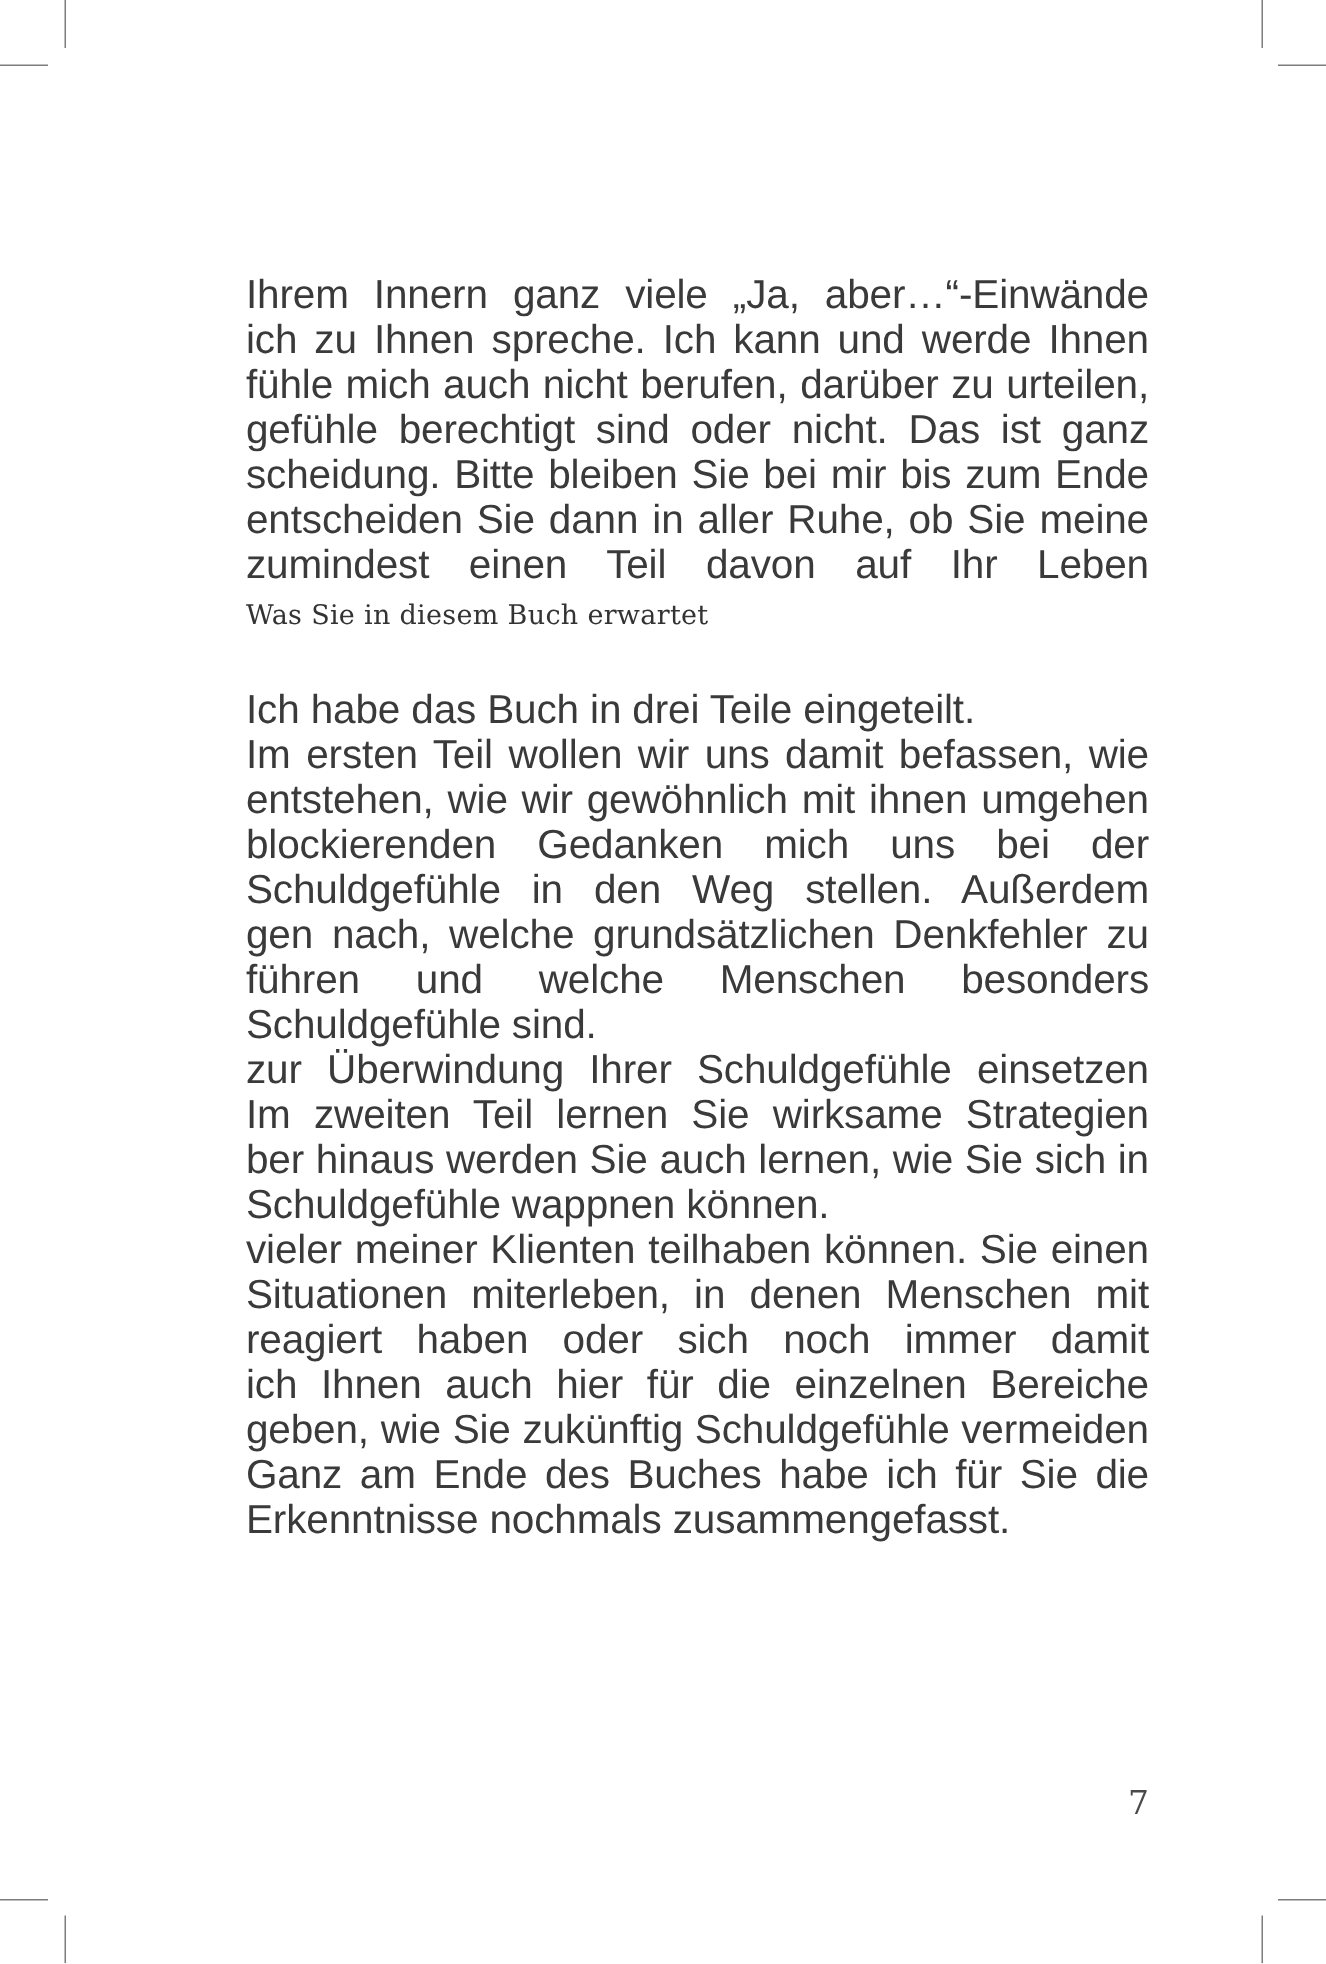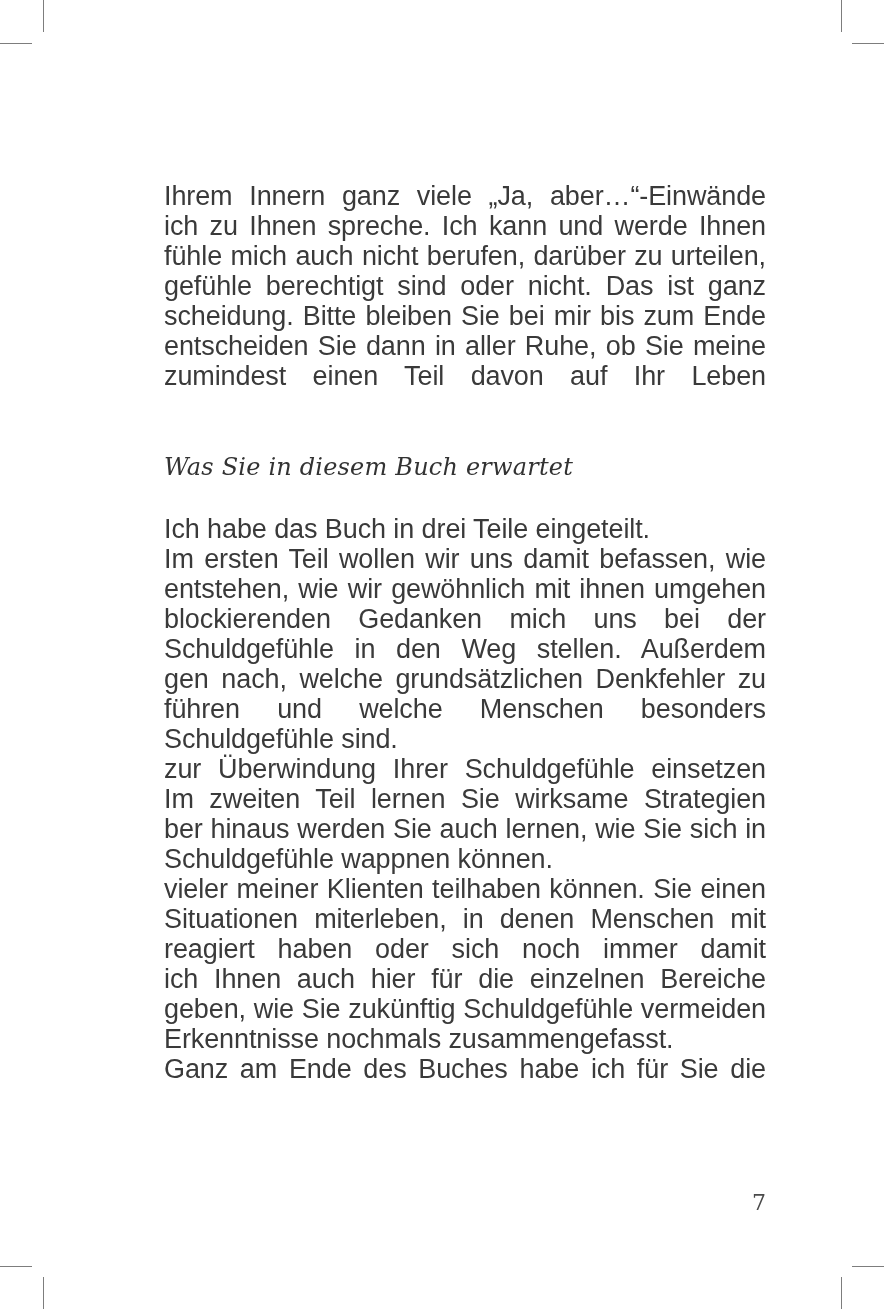--- a/index.html
+++ b/index.html
@@ -49,27 +49,25 @@
   }
   .line.last{
     text-align-last:left;
     white-space:normal;
   }
   
   .line:not(.last){white-space:normal;}
 
   .section-heading{
     font-family:"DejaVu Serif", serif;
-    font-style:italic;
     font-weight:500;
-    font-size:24px;
+    font-size:18px;
     line-height:40px;
     letter-spacing:0.2px;
     color:var(--heading-color);
-    margin-top:56px;
     margin-bottom:27px;
   }
   .folio{
     position:absolute;
     left:164px;
     top:1188px;
     width:602px;
     text-align:right;
     font-family:"DejaVu Serif", serif;
     font-size:22px;
@@ -122,20 +120,20 @@
           <div class="line last">Schuldgefühle wappnen können.</div>
         </div>
         <div>
           <div class="line">vieler meiner Klienten teilhaben können. Sie einen typische</div>
           <div class="line">Situationen miterleben, in denen Menschen mit Schuldgefühlen</div>
           <div class="line">reagiert haben oder sich noch immer damit quälen. Ferner werde</div>
           <div class="line">ich Ihnen auch hier für die einzelnen Bereiche wieder Anstöße</div>
           <div class="line last">geben, wie Sie zukünftig Schuldgefühle vermeiden können.</div>
         </div>
         <div>
+          <div class="line">Ganz am Ende des Buches habe ich für Sie die wichtigsten</div>
           <div class="line last">Erkenntnisse nochmals zusammengefasst.</div>
-          <div class="line">Ganz am Ende des Buches habe ich für Sie die wichtigsten</div>
         </div>
       </div>
   </div>
 
   <div class="folio">7</div>
 </div>
 
 </body></html>

